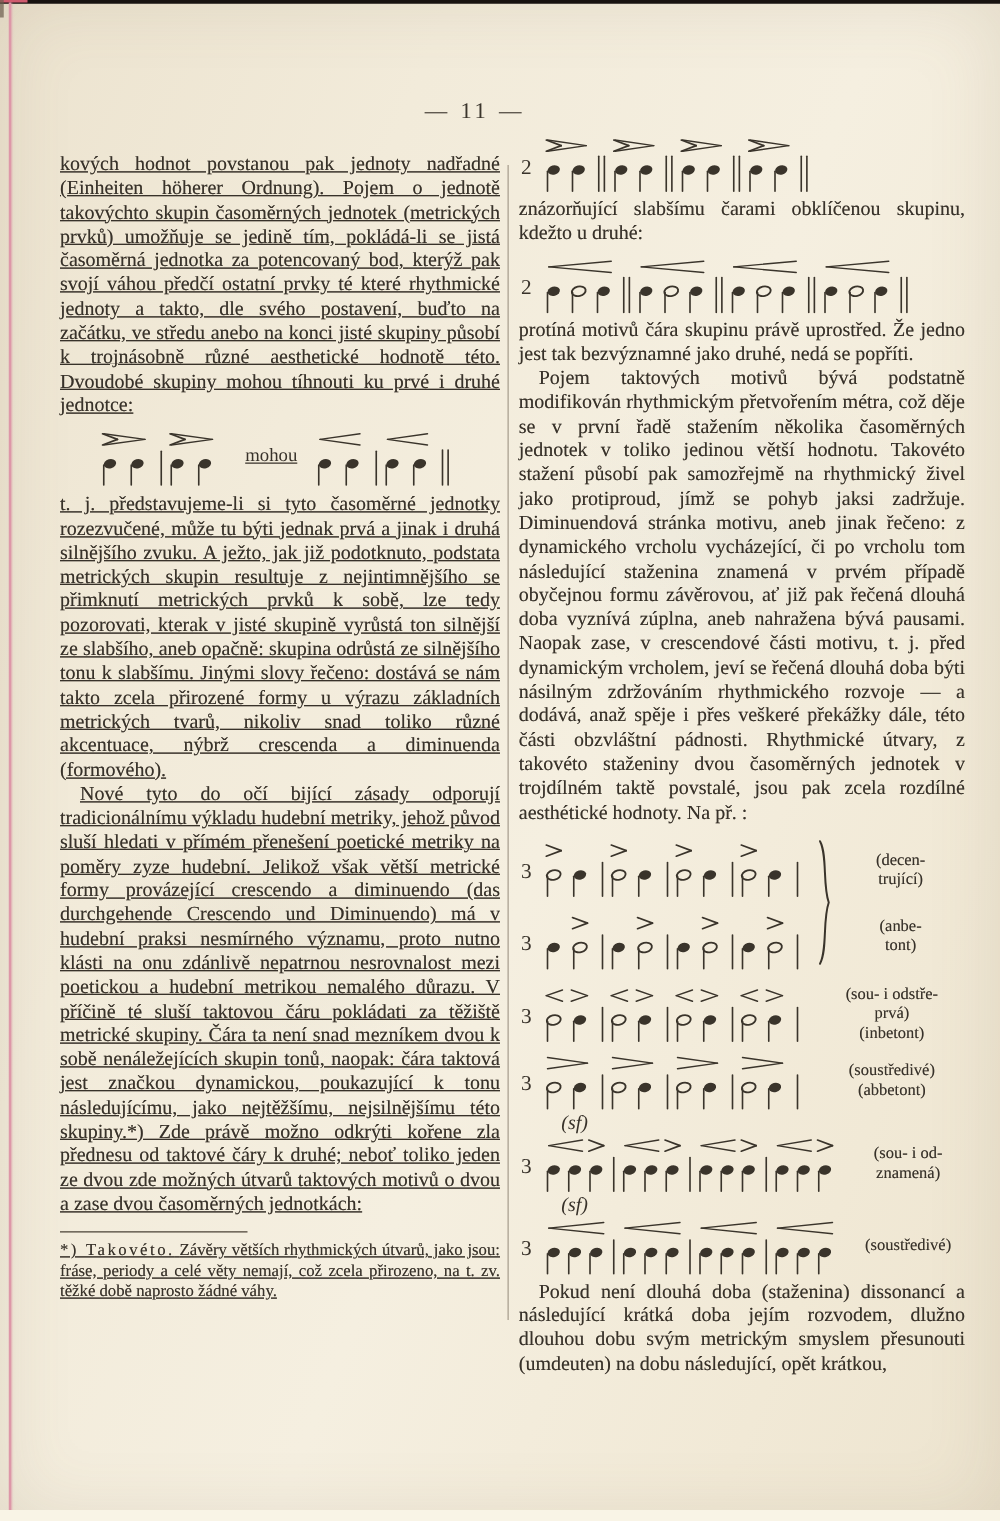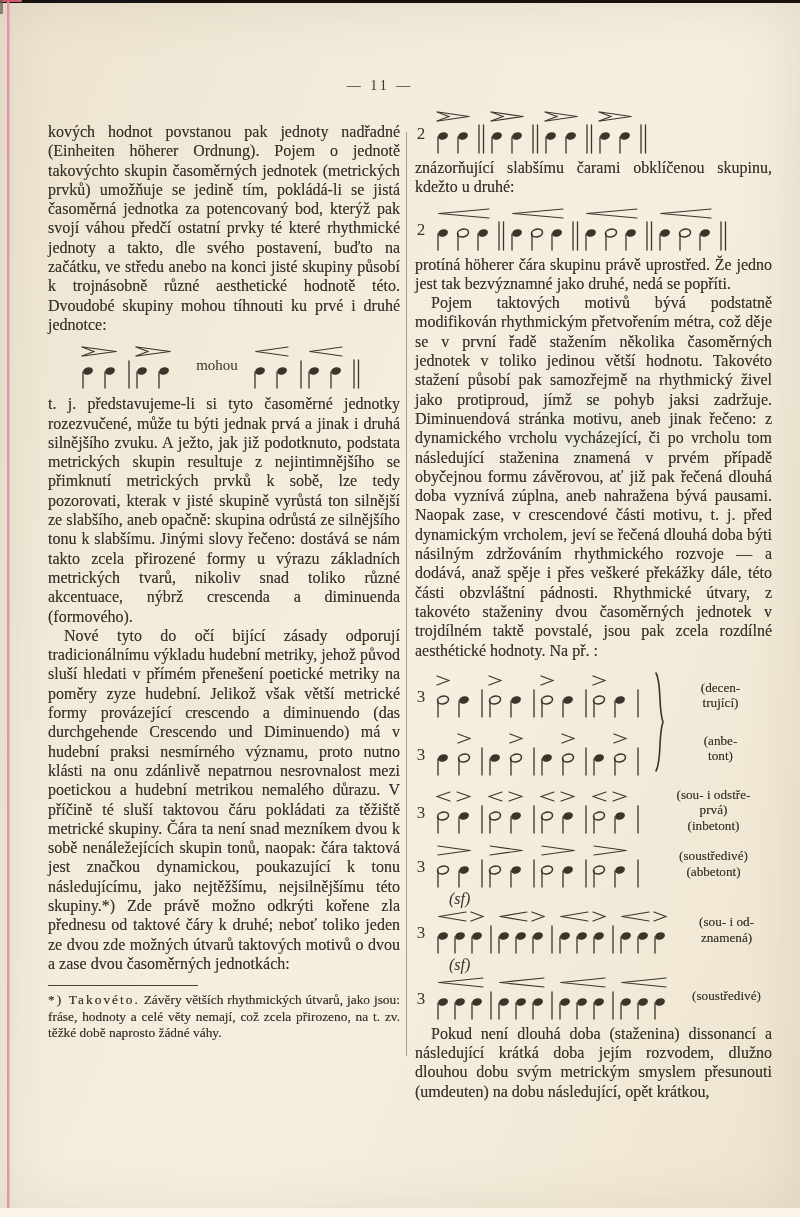--- a/index.html
+++ b/index.html
@@ -14,27 +14,27 @@
   
   .edge-top{position:absolute;top:0;left:0;right:0;height:3px;background:#171210;}
   .edge-top-red{position:absolute;top:0;left:0;width:22px;height:2px;background:#cf5b6e;}
   .pink-line{position:absolute;left:7px;top:2px;bottom:0;width:2px;background:#dd97a8;box-shadow:1px 0 1px rgba(221,151,168,.45);}
   .bottom-strip{position:absolute;left:0;right:0;bottom:0;height:9px;background:#f9f4e6;}
   .corner-dark{position:absolute;left:0;top:0;width:3px;height:14px;background:#6b5c4d;opacity:.7;}
   .stain1{position:absolute;left:430px;top:300px;width:330px;height:260px;background:radial-gradient(ellipse at center,rgba(125,150,160,.07),transparent 70%);}
   .stain2{position:absolute;left:60px;top:640px;width:300px;height:220px;background:radial-gradient(ellipse at center,rgba(130,120,90,.06),transparent 70%);}
 
   .page-number{position:absolute;left:330px;top:78px;width:100px;text-align:center;
-    font-size:14px;letter-spacing:3px;color:#3b352c;}
+    font-size:18px;letter-spacing:3px;color:#3b352c;}
   .divider{position:absolute;left:406px;top:132px;width:1px;height:924px;background:#9a9181;opacity:.85;}
 
   .col{position:absolute;text-align:justify;}
   .col p{margin:0;font-size:16px;line-height:19.3px;text-align:justify;
     text-shadow:0 0 .35px rgba(56,50,42,.55);}
-  .col-left{left:48px;top:122px;width:352px;}
+  .col-left{left:48px;top:122px;width:352px;text-decoration:underline;}
   .col-right{left:415px;top:100px;width:357px;}
   .ind{text-indent:16px;}
 
   
   .mfig-row{display:flex;justify-content:center;align-items:center;gap:10px;margin:7px 0 5px;}
   .nebo{font-size:15px;padding:0 2px;}
   .mline{display:flex;align-items:center;gap:6px;margin:6px 0 4px;}
   .ts{font-size:17px;line-height:1;min-width:12px;text-align:center;margin-top:6px;}
   svg.fig{display:block;flex:none;}
   .mlabel{white-space:pre-line;font-size:13.2px;line-height:15.5px;text-align:center;flex:1;
@@ -104,21 +104,21 @@
           <line x1="81" y1="31" x2="81" y2="47" stroke="#3a342b" stroke-width="1.3" stroke-linecap="round"></line>
           <line x1="104" y1="19" x2="104" y2="47" stroke="#3a342b" stroke-width="1.3" stroke-linecap="round"></line>
           <line x1="108.5" y1="19" x2="108.5" y2="47" stroke="#3a342b" stroke-width="1.3" stroke-linecap="round"></line>
         </svg>
     </div>
 
     <p>t. j. představujeme-li si tyto časoměrné jednotky rozezvučené, může tu býti jednak prvá a jinak i druhá silnějšího zvuku. A ježto, jak již podotknuto, podstata metrických skupin resultuje z nejintimnějšího se přimknutí metrických prvků k sobě, lze tedy pozorovati, kterak v jisté skupině vyrůstá ton silnější ze slabšího, aneb opačně: skupina odrůstá ze silnějšího tonu k slabšímu. Jinými slovy řečeno: dostává se nám takto zcela přirozené formy u výrazu základních metrických tvarů, nikoliv snad toliko různé akcentuace, nýbrž crescenda a diminuenda (formového).</p>
     <p class="ind">Nové tyto do očí bijící zásady odporují tradicionálnímu výkladu hudební metriky, jehož původ sluší hledati v přímém přenešení poetické metriky na poměry zyze hudební. Jelikož však větší metrické formy provázející crescendo a diminuendo (das durchgehende Crescendo und Diminuendo) má v hudební praksi nesmírného významu, proto nutno klásti na onu zdánlivě nepatrnou nesrovnalost mezi poetickou a hudební metrikou nemalého důrazu. V příčině té sluší taktovou čáru pokládati za těžiště metrické skupiny. Čára ta není snad mezníkem dvou k sobě nenáležejících skupin tonů, naopak: čára taktová jest značkou dynamickou, poukazující k tonu následujícímu, jako nejtěžšímu, nejsilnějšímu této skupiny.*) Zde právě možno odkrýti kořene zla přednesu od taktové čáry k druhé; neboť toliko jeden ze dvou zde možných útvarů taktových motivů o dvou a zase dvou časoměrných jednotkách:</p>
 
     <div class="footnote-rule"></div>
-    <p class="footnote"><span class="fn-lead">*) Takovéto.</span> <span>Závěry větších rhythmických útvarů, jako jsou: fráse, hodnoty a celé věty nemají, což zcela přirozeno, na t. zv. těžké době naprosto žádné váhy.</span></p>
+    <p class="footnote"><span class="fn-lead">*) Takovéto.</span> <span>Závěry větších rhythmických útvarů, jako jsou: fráse, periody a celé věty nemají, což zcela přirozeno, na t. zv. těžké době naprosto žádné váhy.</span></p>
   </div>
 
   <div class="col col-right">
 
     <div class="mline">
       <span class="ts">2</span>
       <svg class="fig" viewBox="0 0 224 48" width="224" height="48">
           <ellipse cx="10" cy="30" rx="5" ry="3.7" fill="#3a342b" transform="rotate(-16 10 30)"></ellipse>
           <line x1="5" y1="31" x2="5" y2="47" stroke="#3a342b" stroke-width="1.3" stroke-linecap="round"></line>
           <line x1="5" y1="6" x2="36" y2="10.5" stroke="#3a342b" stroke-width="1.15" stroke-linecap="round"></line>
@@ -203,21 +203,21 @@
           <line x1="228" y1="10.5" x2="278" y2="15" stroke="#3a342b" stroke-width="1.15" stroke-linecap="round"></line>
           <ellipse cx="252" cy="30" rx="5.6" ry="3.8" fill="none" stroke="#3a342b" stroke-width="1.5" transform="rotate(-14 252 30)"></ellipse>
           <line x1="247" y1="31" x2="247" y2="47" stroke="#3a342b" stroke-width="1.3" stroke-linecap="round"></line>
           <ellipse cx="272" cy="30" rx="5" ry="3.7" fill="#3a342b" transform="rotate(-16 272 30)"></ellipse>
           <line x1="267" y1="31" x2="267" y2="47" stroke="#3a342b" stroke-width="1.3" stroke-linecap="round"></line>
           <line x1="288" y1="19" x2="288" y2="47" stroke="#3a342b" stroke-width="1.3" stroke-linecap="round"></line>
           <line x1="292.5" y1="19" x2="292.5" y2="47" stroke="#3a342b" stroke-width="1.3" stroke-linecap="round"></line>
         </svg>
     </div>
 
-    <p>protíná höherer čára skupinu právě uprostřed. Že jedno jest tak bezvýznamné jako druhé, nedá se popříti.</p>
+    <p>protíná motivů čára skupinu právě uprostřed. Že jedno jest tak bezvýznamné jako druhé, nedá se popříti.</p>
     <p class="ind">Pojem taktových motivů bývá podstatně modifikován rhythmickým přetvořením métra, což děje se v první řadě stažením několika časoměrných jednotek v toliko jedinou větší hodnotu. Takovéto stažení působí pak samozřejmě na rhythmický živel jako protiproud, jímž se pohyb jaksi zadržuje. Diminuendová stránka motivu, aneb jinak řečeno: z dynamického vrcholu vycházející, či po vrcholu tom následující staženina znamená v prvém případě obyčejnou formu závěrovou, ať již pak řečená dlouhá doba vyznívá zúplna, aneb nahražena bývá pausami. Naopak zase, v crescendové části motivu, t. j. před dynamickým vrcholem, jeví se řečená dlouhá doba býti násilným zdržováním rhythmického rozvoje — a dodává, anaž spěje i přes veškeré překážky dále, této části obzvláštní pádnosti. Rhythmické útvary, z takovéto staženiny dvou časoměrných jednotek v trojdílném taktě povstalé, jsou pak zcela rozdílné aesthétické hodnoty. Na př. :</p>
 
     <div class="mgroup">
       <div class="mg-left">
         <div class="mline">
           <span class="ts">3</span>
           <svg class="fig" viewBox="0 0 216 48" width="216" height="48">
               <ellipse cx="10" cy="30" rx="5.6" ry="3.8" fill="none" stroke="#3a342b" stroke-width="1.5" transform="rotate(-14 10 30)"></ellipse>
               <line x1="5" y1="31" x2="5" y2="47" stroke="#3a342b" stroke-width="1.3" stroke-linecap="round"></line>
               <line x1="4" y1="6" x2="16" y2="10.5" stroke="#3a342b" stroke-width="1.3" stroke-linecap="round"></line>

